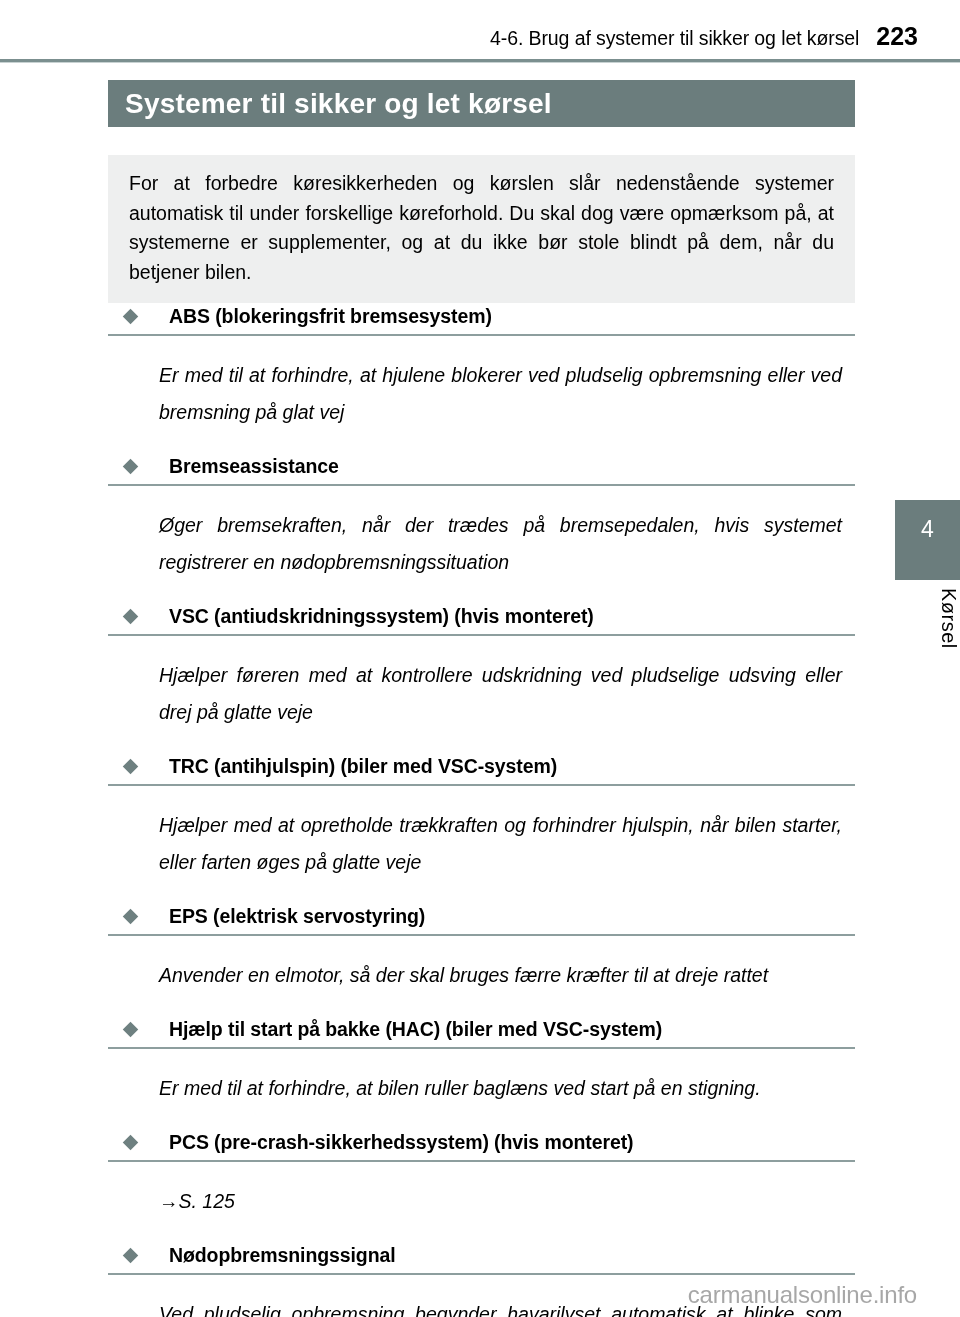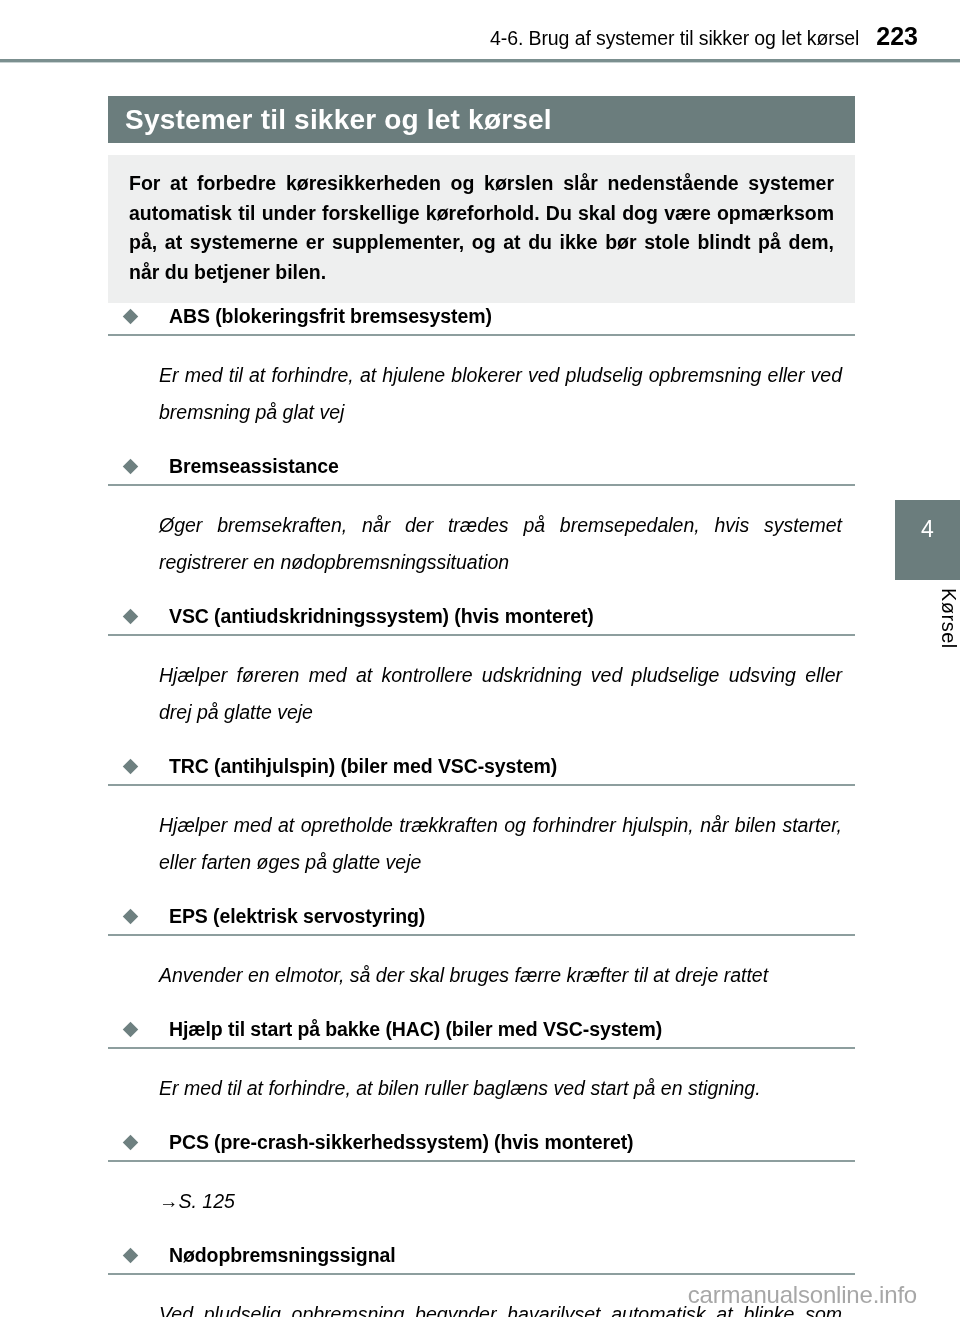--- a/index.html
+++ b/index.html
@@ -53,42 +53,41 @@
   }
 
   
   .title-bar {
     position: absolute;
     left: 108px; top: 80px;
     width: 747px; height: 47px;
     background: #6b7d7d;
     display: flex;
     align-items: center;
-    margin-top: 16px;
   }
   .title-bar-text {
     color: #ffffff;
     font-size: 28px;
     font-weight: bold;
     padding-left: 17px;
     letter-spacing: 0.2px;
     white-space: nowrap;
   }
 
   
   .intro-box {
     position: absolute;
     left: 108px; top: 155px;
     width: 747px;
     background: #eeefef;
     padding: 14px 21px 16px 21px;
   }
   .intro-text {
     font-size: 19.5px;
-    font-weight: bold;
+    font-weight: normal;
     line-height: 29.5px;
     text-align: justify;
     text-align-last: left;
     margin: 0;
   }
 
   
   .content {
     position: absolute;
     left: 108px; top: 303px;

